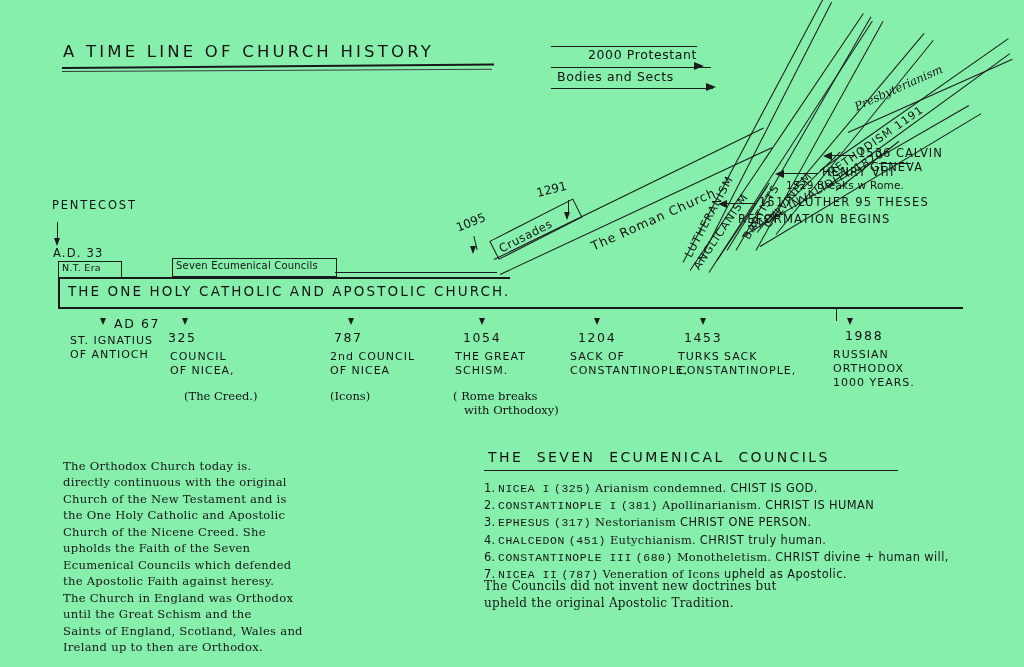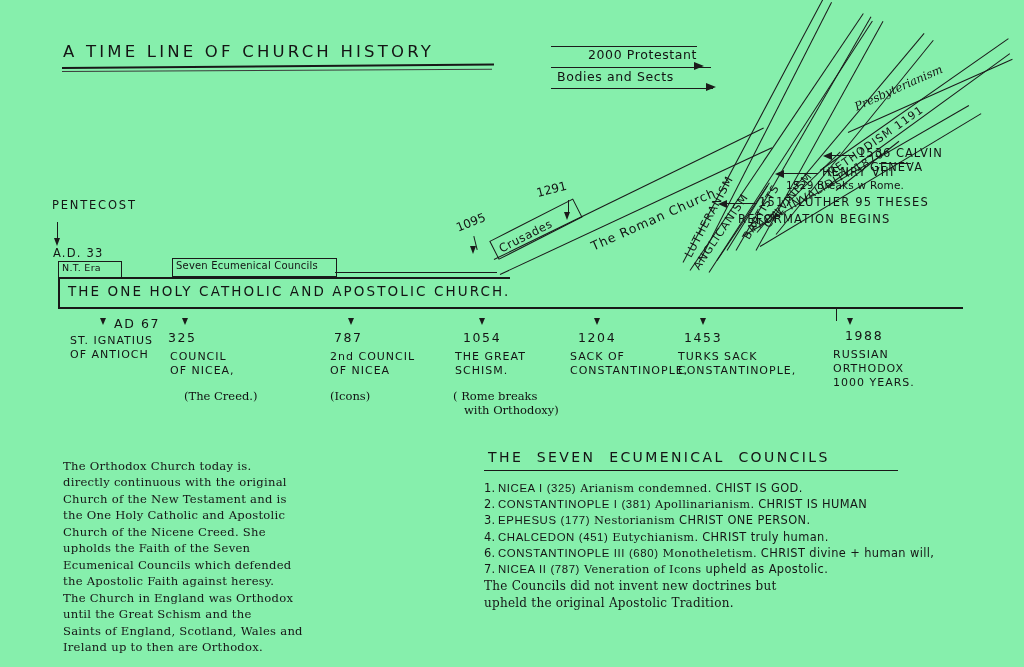--- a/index.html
+++ b/index.html
@@ -235,21 +235,21 @@
     width: 470px;
   }
   .council-row {
     font-size: 11.4px;
     letter-spacing: .3px;
     line-height: 1.42;
     white-space: pre;
     color: #161616;
   }
   .council-row .c-num { display: inline-block; width: 14px; }
-  .council-row .c-name { font-family: Liberation Sans, sans-serif; letter-spacing: .6px; }
+  .council-row .c-name { font-family: Liberation Mono, monospace; letter-spacing: .6px; }
   .council-row .c-heresy { font-family: "DejaVu Serif", serif; }
   .council-row .c-doc { font-family: "DejaVu Sans", sans-serif; letter-spacing: .4px; }
   #councils-footer {
     left: 484px; top: 578px;
     width: 440px;
     font-family: "DejaVu Serif", serif;
     font-size: 12px;
     line-height: 1.4;
     letter-spacing: .25px;
     white-space: pre-line;
@@ -423,21 +423,21 @@
 the Apostolic Faith against heresy.
 The Church in England was Orthodox
 until the Great Schism and the
 Saints of England, Scotland, Wales and
 Ireland up to then are Orthodox.</div>
   <div class="abs" id="councils-title-rule"></div>
 
   <div class="abs" id="councils-list">
     <div class="council-row"><span class="c-num">1.</span><span class="c-name">NICEA I</span> <span class="c-name">(325)</span> <span class="c-heresy">Arianism condemned.</span> <span class="c-doc">CHIST IS GOD.</span></div>
     <div class="council-row"><span class="c-num">2.</span><span class="c-name">CONSTANTINOPLE I</span> <span class="c-name">(381)</span> <span class="c-heresy">Apollinarianism.</span> <span class="c-doc">CHRIST IS HUMAN</span></div>
-    <div class="council-row"><span class="c-num">3.</span><span class="c-name">EPHESUS</span> <span class="c-name">(177)</span> <span class="c-heresy">Nestorianism</span> <span class="c-doc">CHRIST ONE PERSON.</span></div>
+    <div class="council-row"><span class="c-num">3.</span><span class="c-name">EPHESUS</span> <span class="c-name">(317)</span> <span class="c-heresy">Nestorianism</span> <span class="c-doc">CHRIST ONE PERSON.</span></div>
     <div class="council-row"><span class="c-num">4.</span><span class="c-name">CHALCEDON</span> <span class="c-name">(451)</span> <span class="c-heresy">Eutychianism.</span> <span class="c-doc">CHRIST truly human.</span></div>
     <div class="council-row"><span class="c-num">6.</span><span class="c-name">CONSTANTINOPLE III</span> <span class="c-name">(680)</span> <span class="c-heresy">Monotheletism.</span> <span class="c-doc">CHRIST divine + human will,</span></div>
     <div class="council-row"><span class="c-num">7.</span><span class="c-name">NICEA II</span> <span class="c-name">(787)</span> <span class="c-heresy">Veneration of Icons</span> <span class="c-doc">upheld as Apostolic.</span></div>
   </div>
 
   <div class="abs" id="councils-footer">The Councils did not invent new doctrines but
 upheld the original Apostolic Tradition.</div>
 
 </div>
 

